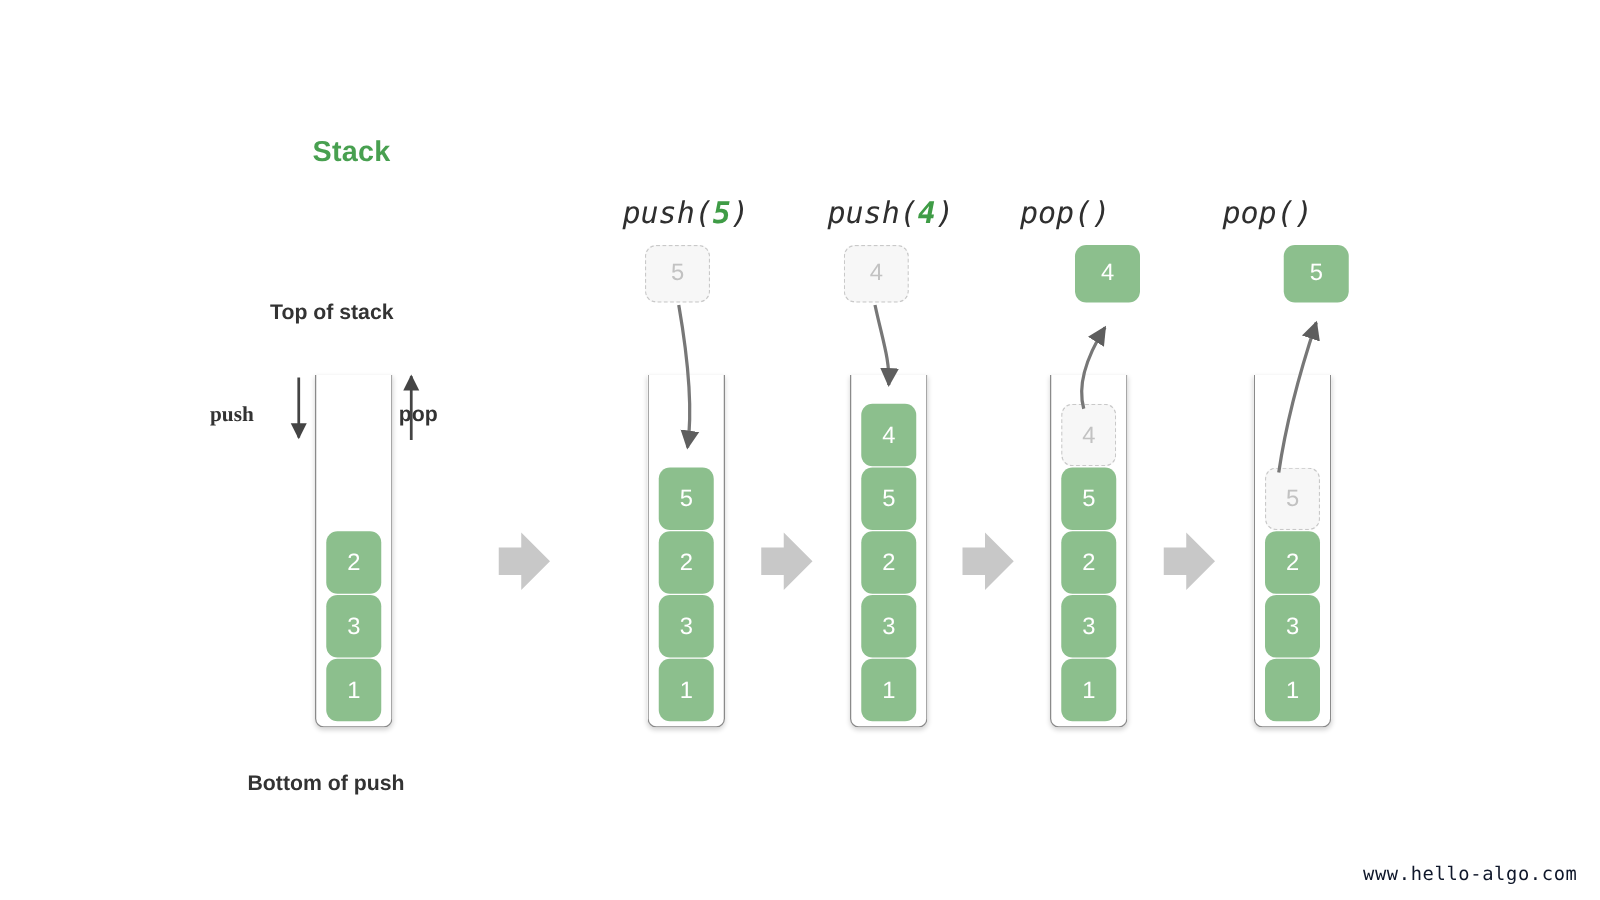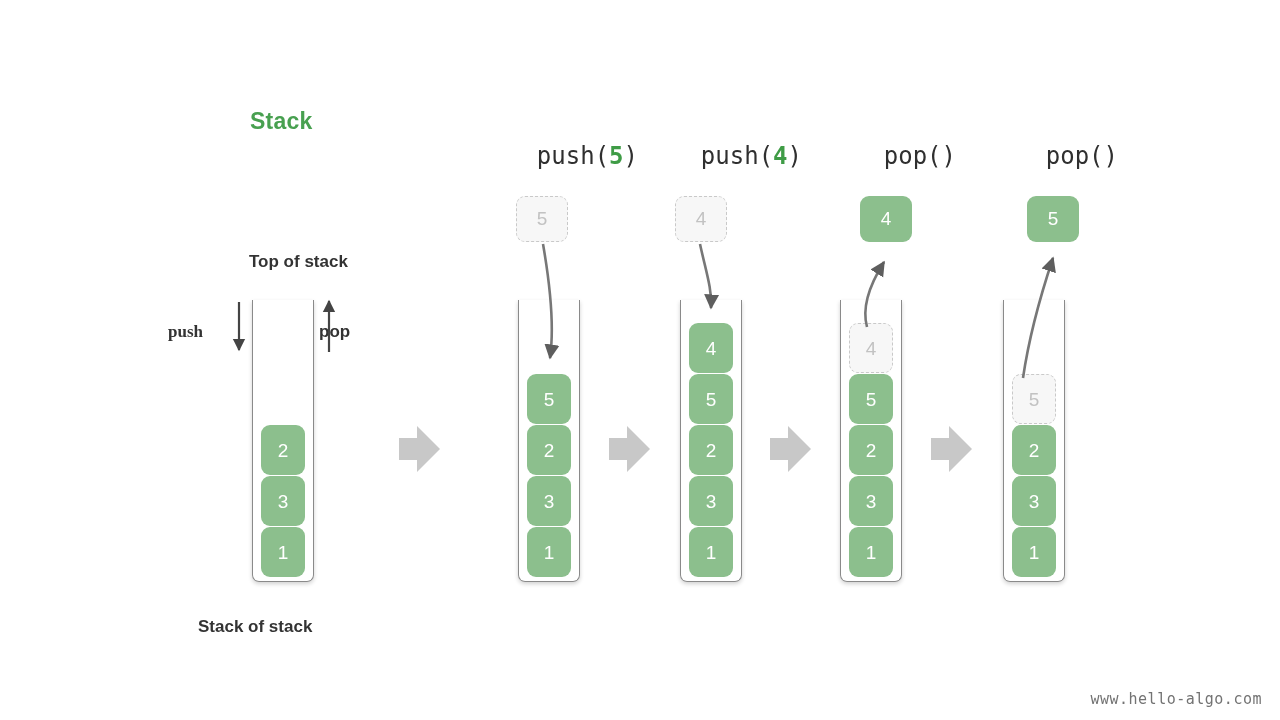--- a/index.html
+++ b/index.html
@@ -27,33 +27,34 @@
     font-weight: bold;
     color: #48a050;
     letter-spacing: .2px;
   }
   .bold-label {
     font-size: 17px;
     font-weight: bold;
     color: #333333;
     white-space: nowrap;
   }
-  #top-of-stack-label  { left: 216px; top: 252px; margin-left: 33px; }
+  #top-of-stack-label  { left: 216px; top: 240px; }
   #bottom-of-stack-label { left: 198px; top: 617px; }
   #push-label { left: 168px; top: 322px; font-family: Liberation Serif, serif; }
   #pop-label  { left: 319px; top: 322px; }
 
   
   .op-caption {
     font-family: "DejaVu Sans Mono", "Liberation Mono", monospace;
     font-size: 24px;
     color: #2f2f2f;
-    top: 142px;
+    top: 156px;
     white-space: nowrap;
-    text-align: right;
+    text-align: left;
+    font-style: italic;
   }
   .op-caption .arg { color: #3f9c46; font-weight: bold; }
 
   
   .stack-container {
     position: absolute;
     width: 62px;
     height: 282px;
     top: 300px;
     border-left: 1.6px solid #5a5a5a;
@@ -127,31 +128,31 @@
     width: 1280px; height: 720px;
     pointer-events: none;
   }
 
   
   #watermark {
     right: 18px;
     bottom: 12px;
     font-family: "DejaVu Sans Mono", "Liberation Mono", monospace;
     font-size: 15px;
-    color: #737373;
+    color: #0f172a;
     letter-spacing: .5px;
   }
 </style>
 </head>
 <body>
 
 <div class="abs" id="diagram-title">Stack</div>
 
 <div class="abs bold-label" id="top-of-stack-label">Top of stack</div>
-<div class="abs bold-label" id="bottom-of-stack-label">Stack of stack</div>
+<div class="abs bold-label" id="bottom-of-stack-label">Bottom of push</div>
 <div class="abs bold-label" id="push-label">push</div>
 <div class="abs bold-label" id="pop-label">pop</div>
 
 <div class="abs op-caption" style="left:498px;width:140px;">
   <span>push(</span><span class="arg">5</span><span>)</span>
 </div>
 <div class="abs op-caption" style="left:662px;width:140px;">
   <span>push(</span><span class="arg">4</span><span>)</span>
 </div>
 <div class="abs op-caption" style="left:816px;width:140px;">

